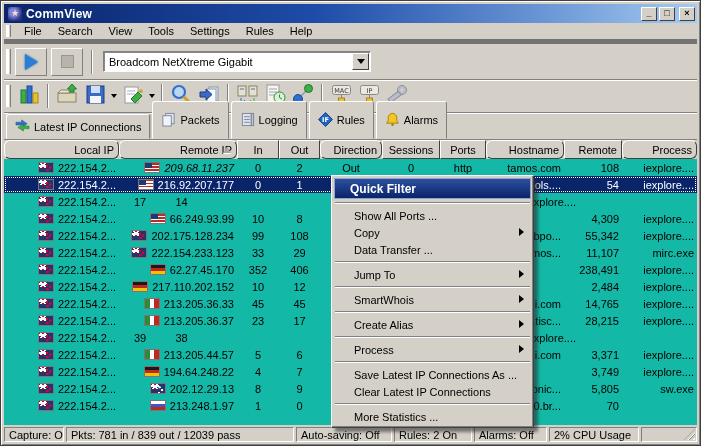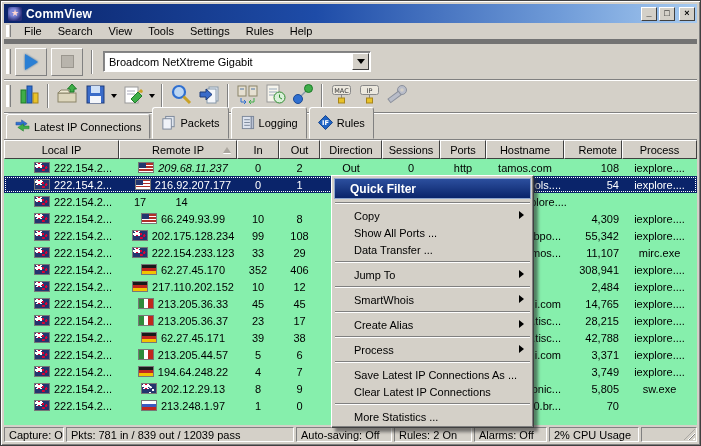--- a/index.html
+++ b/index.html
@@ -56,39 +56,39 @@
   .toolbar2{ height:33px; flex:none; display:flex; align-items:center; padding-left:2px;
     border-bottom:1px solid #808080; box-shadow:0 1px 0 #fff; }
   .tbtn{ width:28px; height:28px; display:flex; align-items:center; justify-content:center; flex:none; }
   .tbtn svg{ width:23px; height:23px; }
   .dd-arrow{ width:10px; height:28px; display:flex; align-items:center; justify-content:center; flex:none; }
   .dd-arrow::after{ content:""; width:0;height:0;border-left:3px solid transparent;border-right:3px solid transparent;border-top:4px solid #000; }
   .vsep{ width:2px; height:24px; margin:0 4px; border-left:1px solid #808080; border-right:1px solid #fff; flex:none; }
 
   
   .tabbar{ height:26px; flex:none; display:flex; align-items:flex-end; padding:3px 2px 0 2px; position:relative; }
-  .tab{ height:32px; display:flex; align-items:center; gap:4px; padding:0 8px; margin-right:2px;
+  .tab{ height:38px; display:flex; align-items:center; gap:4px; padding:0 8px; margin-right:2px;
     background:#d4d0c8; border:1px solid; border-color:#fff #808080 #d4d0c8 #fff;
     border-radius:3px 3px 0 0; font-size:11px; white-space:nowrap; }
   .tab.active{ height:25px; z-index:2; border-bottom-color:#d4d0c8; box-shadow:1px -1px 0 #80808060; }
   .tab svg{ width:15px; height:15px; flex:none; }
 
   
   .gridwrap{ flex:1; display:flex; flex-direction:column; border-top:1px solid #808080; background:#fff; overflow:hidden; }
   .ghead{ height:19px; flex:none; display:flex; background:#d4d0c8; }
   .hcell{ height:19px; flex:none; background:#d4d0c8; border:1px solid; border-color:#fff #404040 #404040 #fff;
     font-size:11px; display:flex; align-items:center; padding:0 4px; white-space:nowrap; overflow:hidden; position:relative;}
   .hcell .sort{ position:absolute; right:5px; top:6px; width:0;height:0;
     border-left:4px solid transparent;border-right:4px solid transparent;border-bottom:6px solid #aaa69e;
     filter:drop-shadow(0 1px 0 #fff); }
-  .gbody{ flex:1; background:#86efac; position:relative; }
+  .gbody{ flex:1; background:#14b8a6; position:relative; }
   .grow{ height:17px; display:flex; align-items:center; font-size:11px; color:#000; }
   .grow.sel{ background:#0a246a; color:#fff; outline:1px dotted #fff; outline-offset:-2px; }
   .gcell{ flex:none; height:17px; display:flex; align-items:center; padding:0 3px; white-space:nowrap; overflow:hidden; }
-  .al{ justify-content:center; } .ac{ justify-content:center; } .ar{ justify-content:flex-end; }
+  .al{ justify-content:flex-end;border-radius:6px; } .ac{ justify-content:center; } .ar{ justify-content:flex-end; }
   .indent-local{ padding-left:26px; } .indent-remote{ padding-left:13px; }
 
   .flag{ width:16px; height:11px; flex:none; margin-right:4px; border:1px solid #777; position:relative; overflow:hidden; background:#ccc;}
   .flag.nz,.flag.au{ background:#24356e; }
   .flag.nz::after{ content:""; position:absolute; right:1px; top:1px; width:7px; height:8px;
     background:radial-gradient(circle at 30% 25%, #d03 1.1px, transparent 1.4px),
                radial-gradient(circle at 75% 45%, #d03 1.1px, transparent 1.4px),
                radial-gradient(circle at 35% 75%, #d03 1.1px, transparent 1.4px); }
   .flag.nz::before,.flag.au::before{ content:""; position:absolute; left:0; top:0; width:8px; height:5px;
     background:
@@ -301,20 +301,27 @@
             </svg></span>
           <span>Logging</span>
         </div>
         <div class="tab">
           <span><svg viewBox="0 0 16 16">
               <path d="M8 .5 L15.5 8 8 15.5 .5 8 z" fill="#1f63c4" stroke="#11408a"></path>
               <text x="8" y="10.8" font-size="7" font-weight="bold" fill="#fff" text-anchor="middle" font-family="DejaVu Sans">IF</text>
             </svg></span>
           <span>Rules</span>
         </div>
+        <div class="tab">
+          <span><svg viewBox="0 0 16 16">
+              <path d="M8 1.5 a4.6 4.6 0 0 1 4.6 4.6 v3.2 l1.6 2.6 H1.8 l1.6 -2.6 V6.1 A4.6 4.6 0 0 1 8 1.5 z" fill="#f3c71f" stroke="#a87d10"></path>
+              <circle cx="8" cy="13.6" r="1.4" fill="#a87d10"></circle>
+            </svg></span>
+          <span>Alarms</span>
+        </div>
       </div>
 
     <div class="gridwrap">
       <div class="ghead">
           <div class="hcell al" style="width: 115px;">
             <span>Local IP</span>
           </div>
           <div class="hcell al" style="width: 118px;">
             <span>Remote IP</span>
             <span class="sort"></span>
@@ -566,21 +573,21 @@
             <div class="gcell ac" style="width: 58px;">
               <span></span>
             </div>
             <div class="gcell ac" style="width: 46px;">
               <span></span>
             </div>
             <div class="gcell ar" style="width: 78px;">
               <span></span>
             </div>
             <div class="gcell ar" style="width: 58px;">
-              <span>308,941</span>
+              <span>238,491</span>
             </div>
             <div class="gcell al" style="width: 75px;">
               <span>iexplore....</span>
             </div>
           </div>
           <div class="grow">
             <div class="gcell al indent-local" style="width: 115px;">
               <span class="flag nz"></span>
               <span>222.154.2...</span>
             </div>
@@ -678,24 +685,20 @@
               <span>28,215</span>
             </div>
             <div class="gcell al" style="width: 75px;">
               <span>iexplore....</span>
             </div>
           </div>
           <div class="grow">
             <div class="gcell al indent-local" style="width: 115px;">
               <span class="flag nz"></span>
               <span>222.154.2...</span>
-            </div>
-            <div class="gcell al indent-remote" style="width: 118px;">
-              <span class="flag de"></span>
-              <span>62.27.45.171</span>
             </div>
             <div class="gcell ac" style="width: 42px;">
               <span>39</span>
             </div>
             <div class="gcell ac" style="width: 41px;">
               <span>38</span>
             </div>
             <div class="gcell ac" style="width: 62px;">
               <span></span>
             </div>
@@ -877,25 +880,25 @@
           <span></span>
           <div class="gripper"></div>
         </div>
       </div>
   </div>
 
   <div class="ctxmenu">
     <div class="qf">Quick Filter</div>
   <div class="msep"></div>
       <div class="mi">
+        <span>Show All Ports ...</span>
+      </div>
+      <div class="mi">
         <span>Copy</span>
         <span class="sub"></span>
-      </div>
-      <div class="mi">
-        <span>Show All Ports ...</span>
       </div>
       <div class="mi">
         <span>Data Transfer ...</span>
       </div>
       <div class="msep"></div>
       <div class="mi">
         <span>Jump To</span>
         <span class="sub"></span>
       </div>
       <div class="msep"></div>

